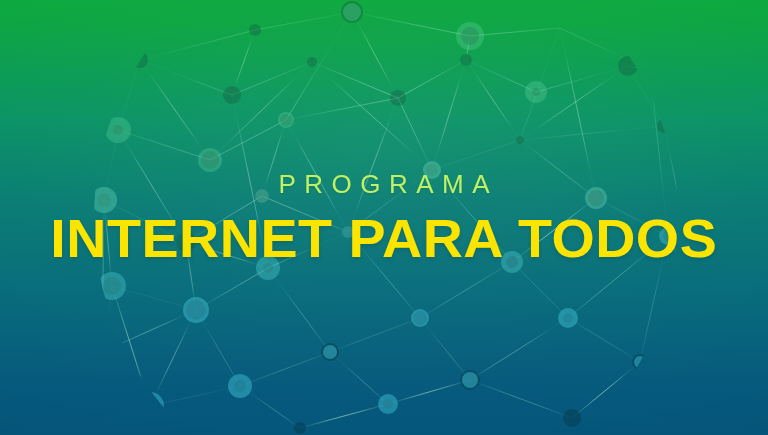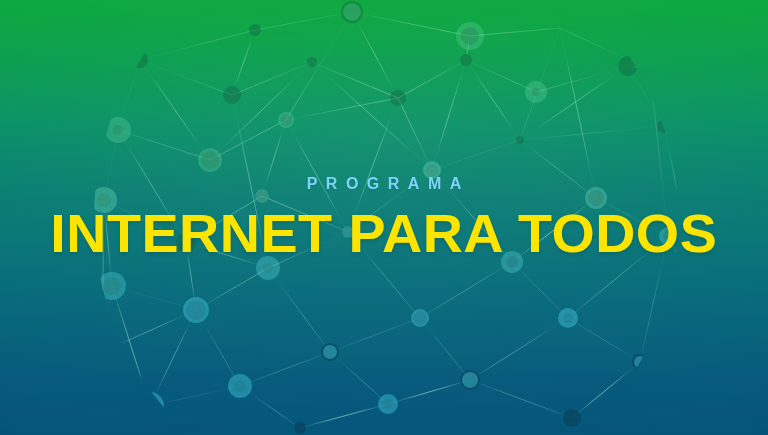--- a/index.html
+++ b/index.html
@@ -57,23 +57,23 @@
     right: 0;
     top: 0;
     bottom: 0;
     display: flex;
     flex-direction: column;
     align-items: center;
     justify-content: center;
     text-align: center;
   }
   .eyebrow {
-    color: #7dd3fc;
-    font-size: 16px;
-    font-weight: 700;
+    color: #bef264;
+    font-size: 26px;
+    font-weight: 400;
     letter-spacing: 8.5px;
     text-indent: 8.5px;
     line-height: 1;
     margin: 0 0 14px 0;
     white-space: nowrap;
     text-shadow: 0 1px 2px rgba(0,0,0,0.10);
   }
   .headline {
     color: #FBE500;
     font-size: 54px;

